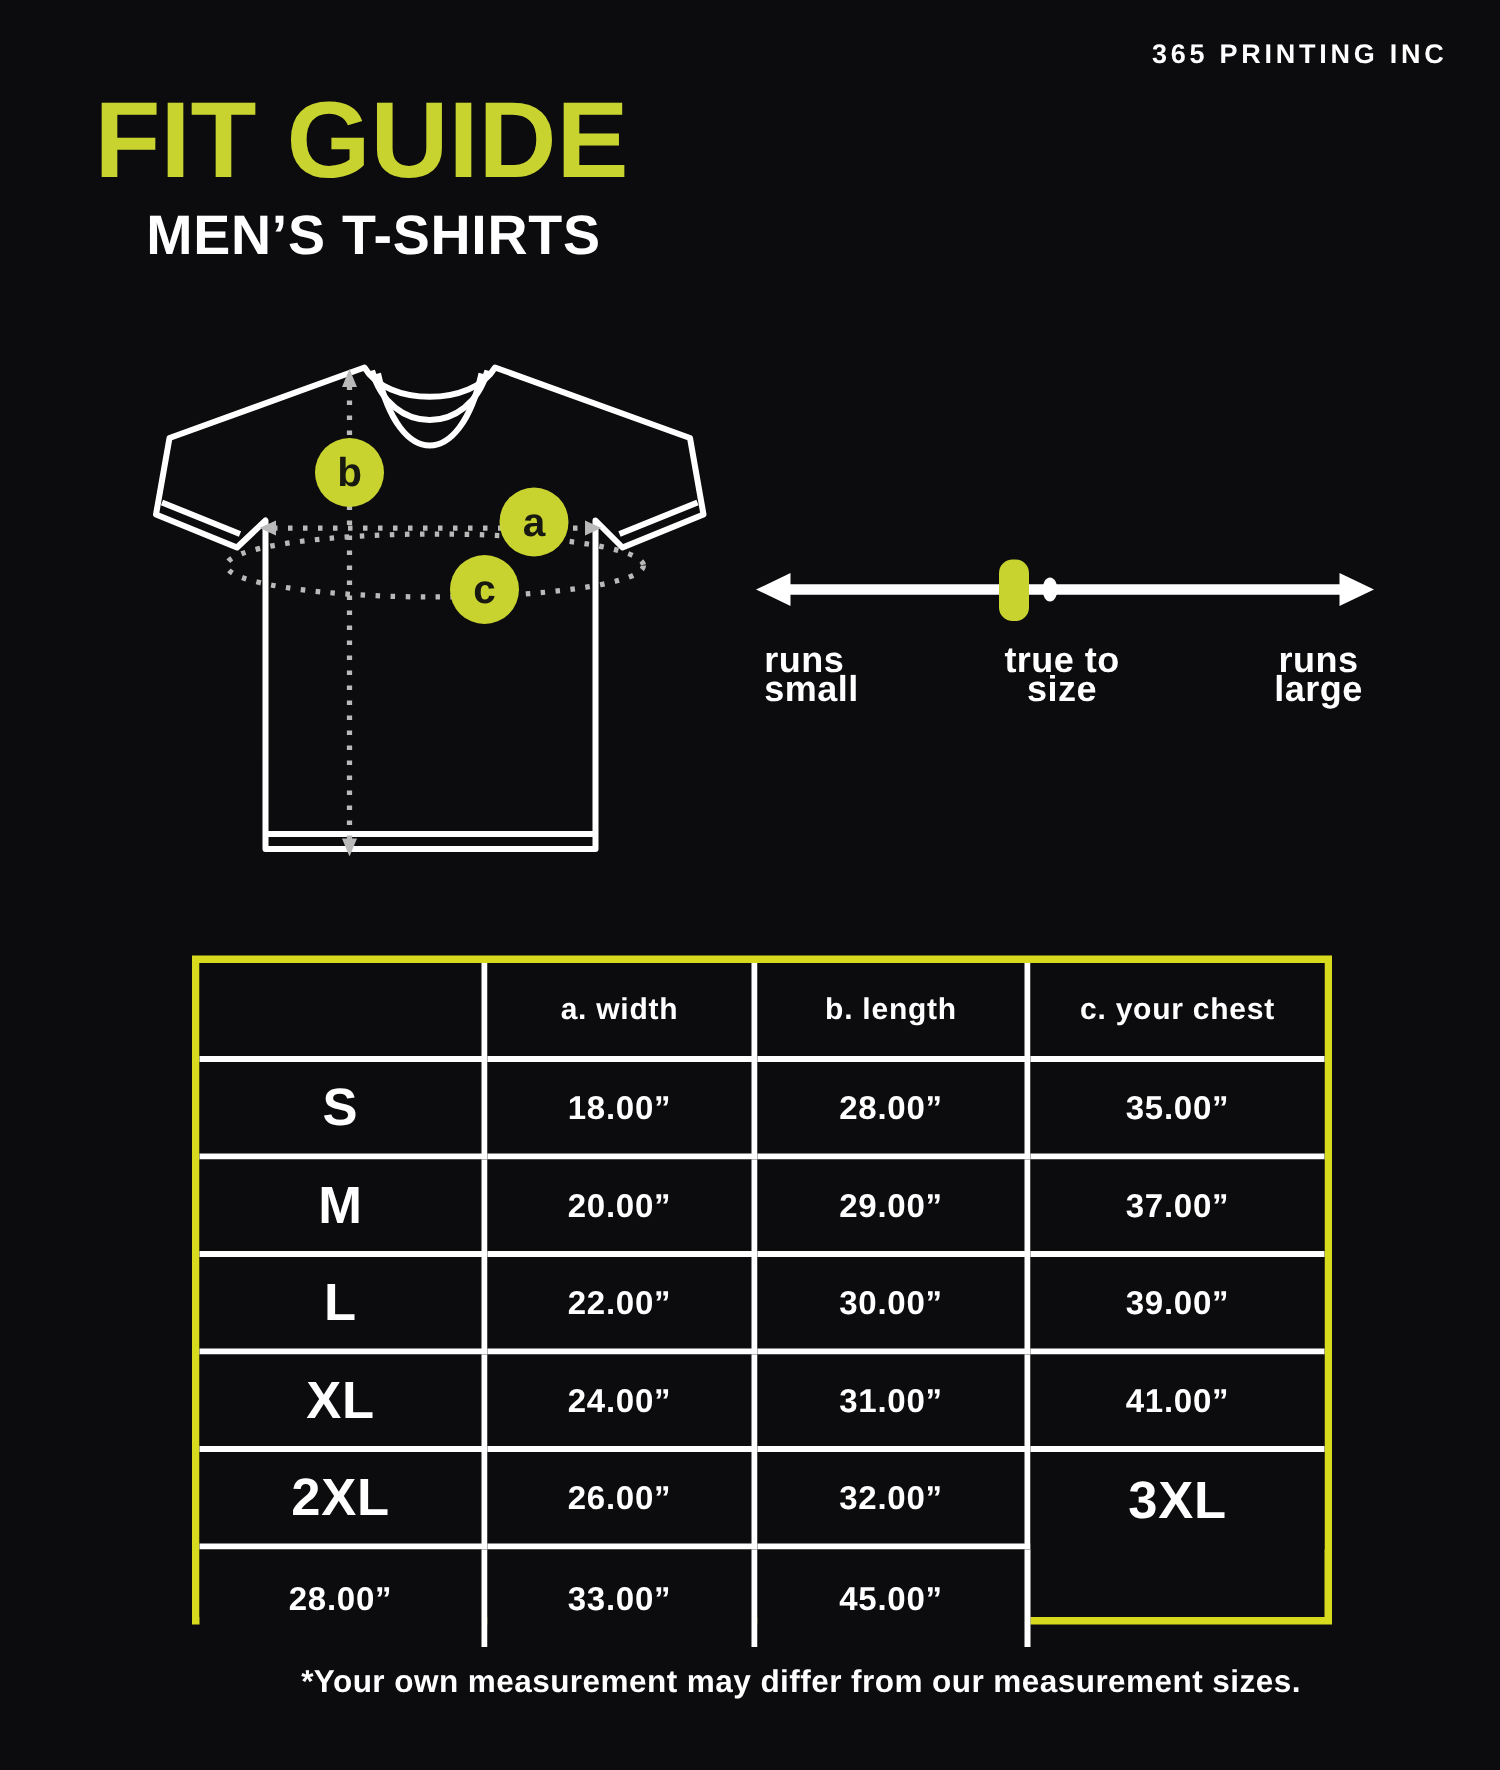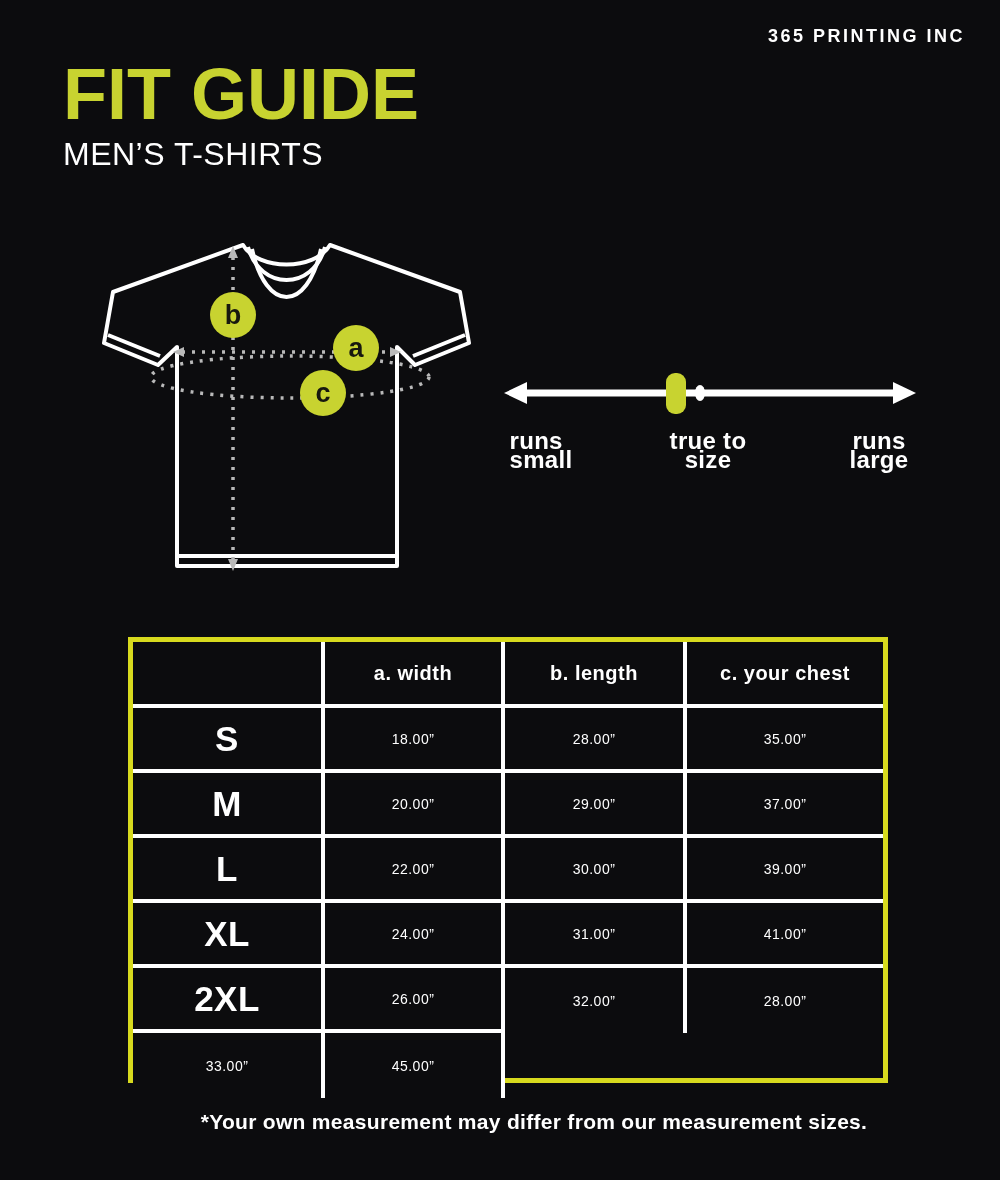--- a/index.html
+++ b/index.html
@@ -9,21 +9,21 @@
   *{margin:0;padding:0;box-sizing:border-box;}
   html,body{background:#000;}
   body{font-family:"Liberation Sans","DejaVu Sans",sans-serif;}
   .page{position:relative;width:1000px;height:1180px;background:var(--bg);overflow:hidden;}
 
   .brand{position:absolute;top:26px;right:35px;color:var(--txt);font-size:18px;
     font-weight:700;letter-spacing:2.5px;}
 
   .title-block{position:absolute;left:63px;top:58px;width:372px;}
   .title{color:var(--accent);font-size:72px;font-weight:700;letter-spacing:0px;line-height:1;}
-  .subtitle{color:var(--txt);font-size:32px;font-weight:400;text-align:left;
+  .subtitle{color:var(--txt);font-size:37px;font-weight:700;text-align:center;
     letter-spacing:0.5px;margin-top:6px;}
 
   .diagram{position:absolute;left:98px;top:235px;width:384px;height:352px;}
   .diagram svg{position:absolute;left:0;top:0;}
   .marker{position:absolute;width:46px;height:46px;border-radius:50%;background:var(--accent);
     display:flex;align-items:center;justify-content:center;color:var(--mletter);
     font-size:27px;font-weight:700;}
   .marker-b{left:112px;top:57px;}
   .marker-a{left:235px;top:90px;}
   .marker-c{left:202px;top:135px;}
@@ -39,21 +39,21 @@
   .size-table{position:absolute;left:128px;top:637px;width:760px;height:446px;
     border:5px solid var(--tborder);display:grid;
     grid-template-columns:192px 180px 182px 196px;
     grid-template-rows:66px repeat(6,65px);}
   .cell{display:flex;align-items:center;justify-content:center;color:var(--txt);
     border-right:4px solid #fff;border-bottom:4px solid #fff;background:var(--bg);}
   .cell:nth-child(4n){border-right:none;}
   .cell:nth-last-child(-n+4){border-bottom:none;}
   .cell.header{font-size:20px;font-weight:700;letter-spacing:0.5px;}
   .cell.size{font-size:35px;font-weight:700;letter-spacing:0.5px;}
-  .cell.value{font-size:14px;font-weight:400;letter-spacing:0.5px;}
+  .cell.value{font-size:22px;font-weight:700;letter-spacing:0.5px;}
 
   .footnote{position:absolute;left:0;top:1110px;width:1000px;text-align:center;
     color:var(--txt);font-size:21px;font-weight:700;letter-spacing:0.3px;margin-left:34px;}
 </style>
 </head>
 <body>
 
 <div class="page">
 
   <div class="brand">365 PRINTING INC</div>
@@ -136,20 +136,21 @@
       <div class="cell value">22.00”</div>
       <div class="cell value">30.00”</div>
       <div class="cell value">39.00”</div>
       <div class="cell size">XL</div>
       <div class="cell value">24.00”</div>
       <div class="cell value">31.00”</div>
       <div class="cell value">41.00”</div>
       <div class="cell size">2XL</div>
       <div class="cell value">26.00”</div>
       <div class="cell value">32.00”</div>
+      <div class="cell size">3XL</div>
       <div class="cell value">28.00”</div>
       <div class="cell value">33.00”</div>
       <div class="cell value">45.00”</div>
     </div>
 
   <div class="footnote">*Your own measurement may differ from our measurement sizes.</div>
 
 </div>
 
 </body></html>

